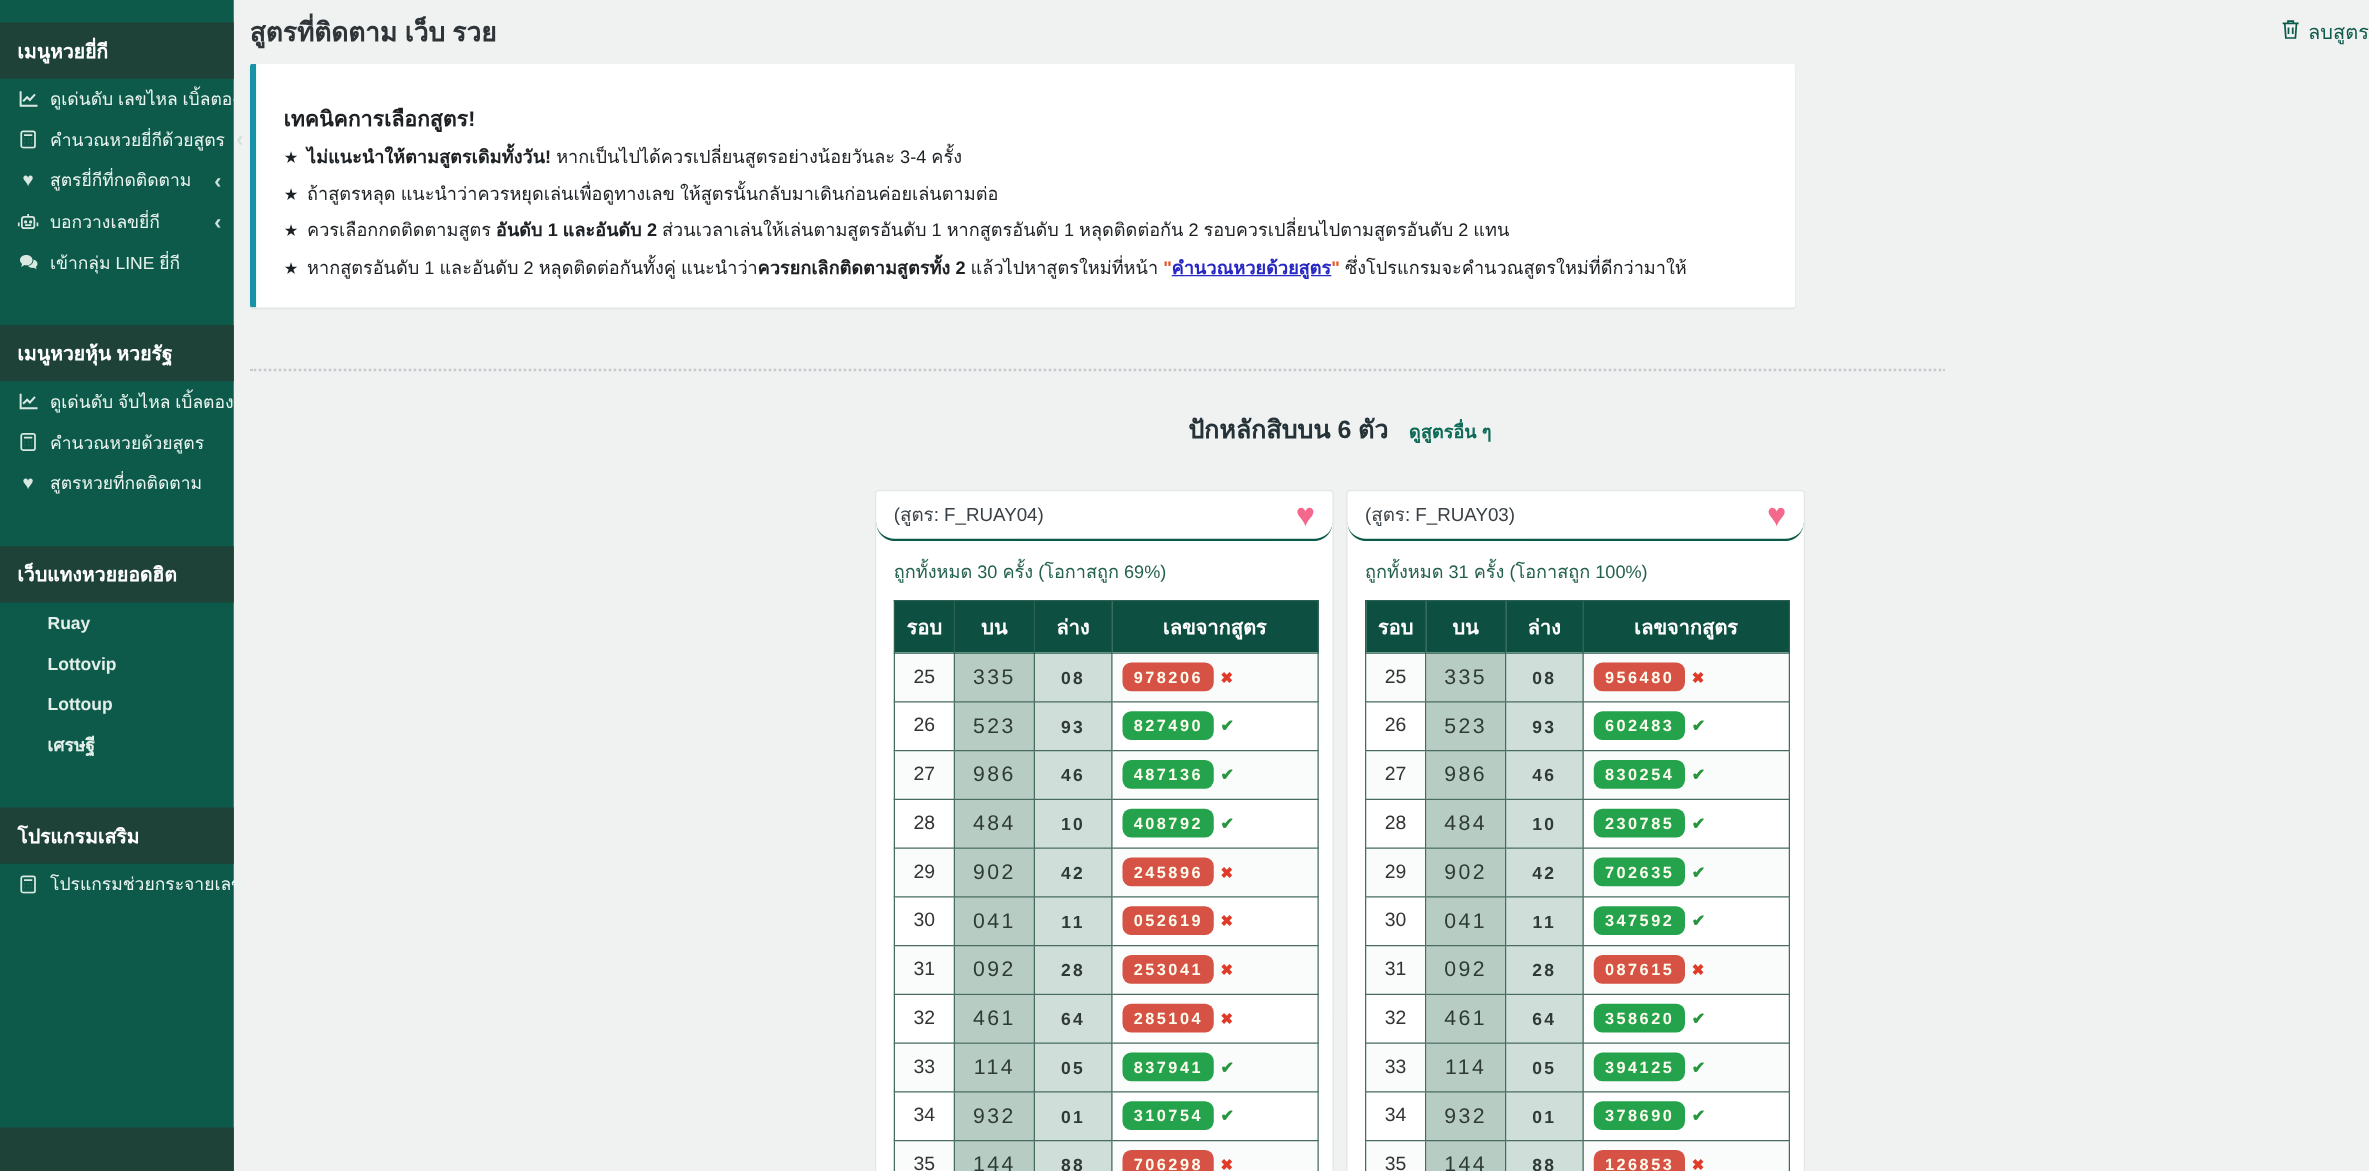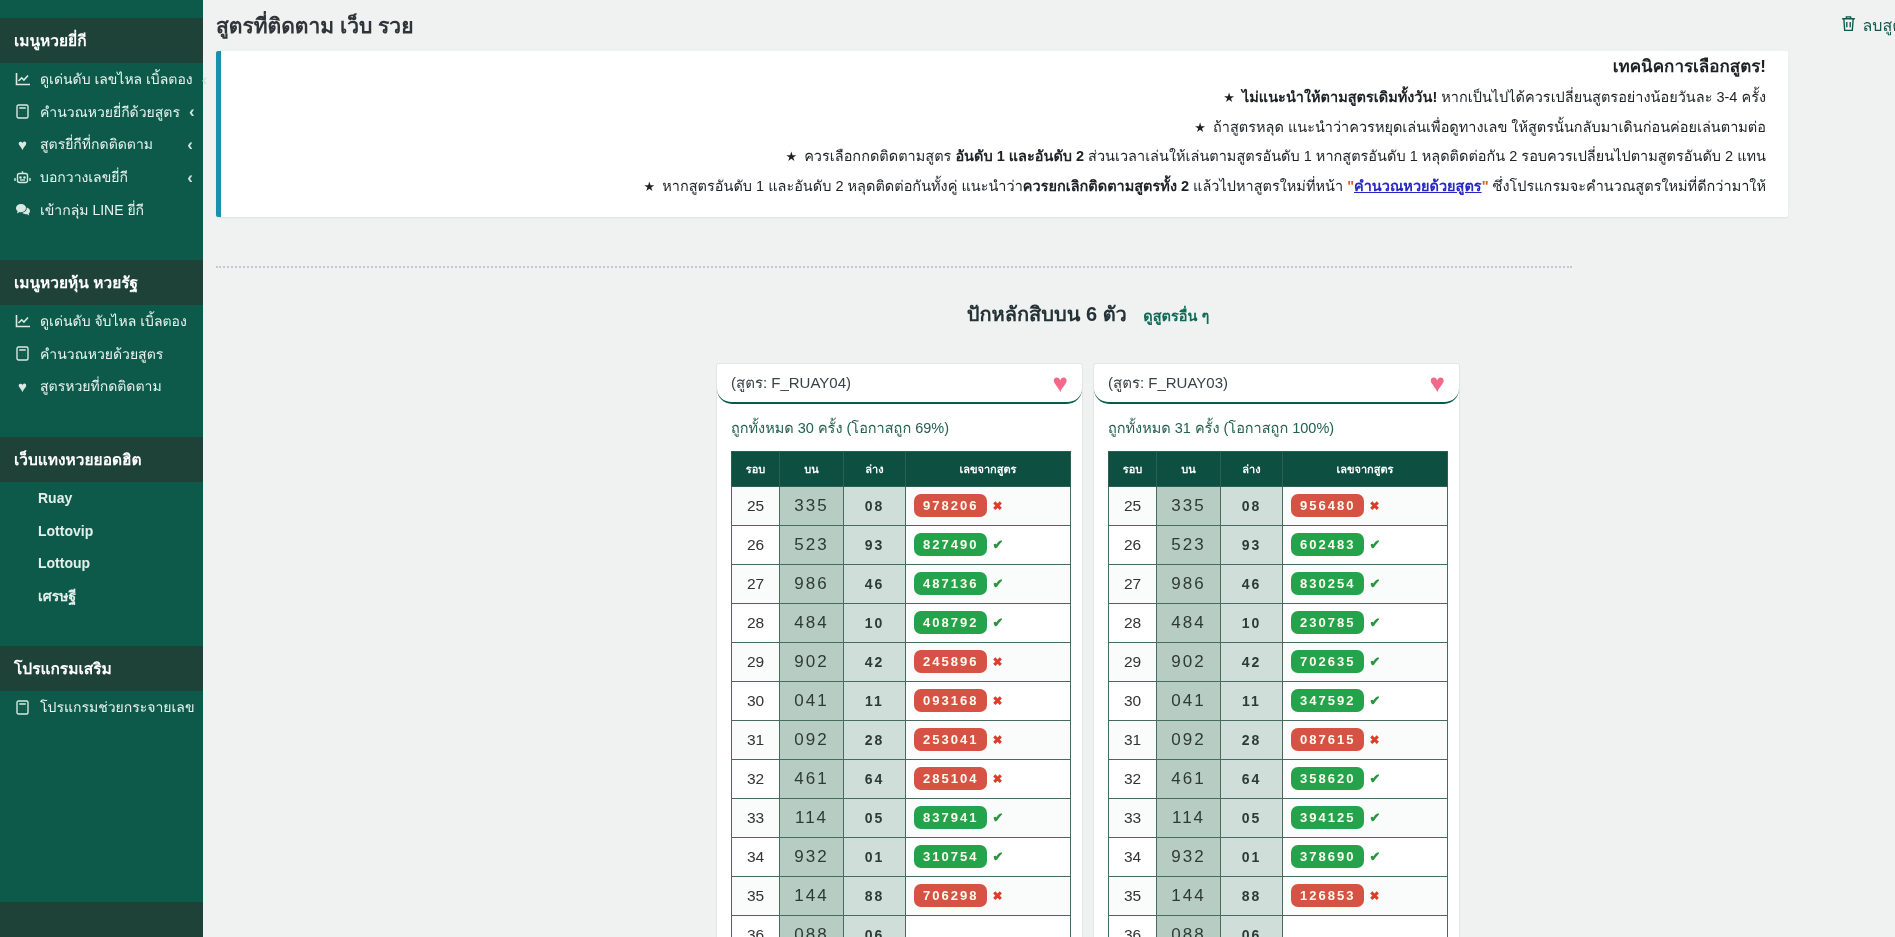--- a/index.html
+++ b/index.html
@@ -5,21 +5,21 @@
   * { margin:0; padding:0; box-sizing:border-box; }
   html,body { width:1895px; height:937px; overflow:hidden; }
   body {
     font-family:"Liberation Sans", sans-serif;
     background:#eff2f1;
     display:flex;
     color:#222;
   }
   
   .sidebar {
-    width:203px; flex-shrink:0;
+    width:187px; flex-shrink:0;
     background:var(--sidebar-bg,#0d5a4b);
     color:#e9f3ef;
     padding-top:18px;
     display:flex; flex-direction:column;
   }
   .s-header {
     background:var(--sidebar-header-bg,#1e4138);
     color:#fff; font-weight:bold; font-size:15.5px;
     padding:10px 14px; margin-top:34px;
   }
@@ -36,25 +36,24 @@
   .s-footer-band { background:var(--sidebar-header-bg,#1e4138); height:40px; margin-top:178px; }
   
   .main { flex:1; position:relative; }
   .topbar { display:flex; justify-content:space-between; align-items:center; padding:9px 12px 9px 13px; }
   .page-title { font-size:21px; font-weight:bold; color:#2e3438; }
   .delete-all {
     display:flex; align-items:center; gap:6px;
     color:var(--accent-teal,#0d5a4b); font-size:16px; cursor:pointer;
   }
   .tips {
-    background:#fff; margin-left:13px; width:1572px;
+    background:#fff; margin-left:13px; width:1236px;
     border-left:5px solid var(--tips-border,#1793a8);
     border-radius:2px; box-shadow:0 1px 2px rgba(0,0,0,.07);
-    padding:1px 22px 15px;
-    text-align:right;
+    padding:30px 22px 15px;
   }
   .tips-title { font-size:17px; font-weight:bold; color:#1d2124; margin-bottom:4px; }
   .tip-line { font-size:14.5px; color:#1d2124; line-height:2.05; }
   .star { margin-right:7px; font-size:13px; }
   .seg-n { }
   .seg-b { font-weight:bold; }
   .seg-l { color:var(--link-blue,#2727c4); font-weight:bold; text-decoration:underline; cursor:pointer; }
   .seg-q { color:#e2572b; font-weight:bold; }
   .divider { border-top:2px dotted #c3c9cd; width:1356px; margin:49px 0 0 13px; }
   .section-wrap { width:1770px; text-align:center; margin-top:30px; }
@@ -66,21 +65,21 @@
   .card-head {
     display:flex; justify-content:space-between; align-items:center;
     padding:7px 14px; border-bottom:2px solid var(--accent-teal,#0d5a4b);
     font-size:15px; color:#3a4146;border-radius:15px;
   }
   .heart { color:var(--heart,#f4698b); font-size:26px; line-height:20px; cursor:pointer; }
   .stats { padding:12px 14px 10px; color:#23604e; font-size:14.5px; }
   .card table { border-collapse:collapse; margin:2px 14px 14px; width:339px; table-layout:fixed; }
   .card th {
     background:var(--table-header-bg,#0d4f41); color:#fff;
-    font-size:11px; font-weight:bold; padding:8px 2px;
+    font-size:16px; font-weight:bold; padding:8px 2px;
     border:1px solid #2a6152;
   }
   .card td {
     border:1px solid #476b60; text-align:center;
     height:39px; font-size:15.5px; color:#333; padding:2px;
   }
   .col-round { width:48px; } .col-top { width:64px; } .col-bottom { width:62px; } .col-num { width:165px; }
   tr:nth-child(odd) td { background:#fafbfb; }
   td.c-top { background:#b7cdc4 !important; font-weight:normal; letter-spacing:2px; font-size:17px; color:#2f3a36; }
   td.c-bottom { background:#cfded9 !important; font-weight:bold; letter-spacing:2px; font-size:14px; color:#2f3a36; }
@@ -281,21 +280,21 @@
             <tr>
               <td class="c-round">29</td>
               <td class="c-top">902</td>
               <td class="c-bottom">42</td>
               <td class="c-num"><span class="badge miss">245896</span><span class="mark miss">✖</span></td>
             </tr>
             <tr>
               <td class="c-round">30</td>
               <td class="c-top">041</td>
               <td class="c-bottom">11</td>
-              <td class="c-num"><span class="badge miss">093168</span><span class="mark miss">✖</span></td>
+              <td class="c-num"><span class="badge miss">052619</span><span class="mark miss">✖</span></td>
             </tr>
             <tr>
               <td class="c-round">31</td>
               <td class="c-top">092</td>
               <td class="c-bottom">28</td>
               <td class="c-num"><span class="badge miss">253041</span><span class="mark miss">✖</span></td>
             </tr>
             <tr>
               <td class="c-round">32</td>
               <td class="c-top">461</td>

